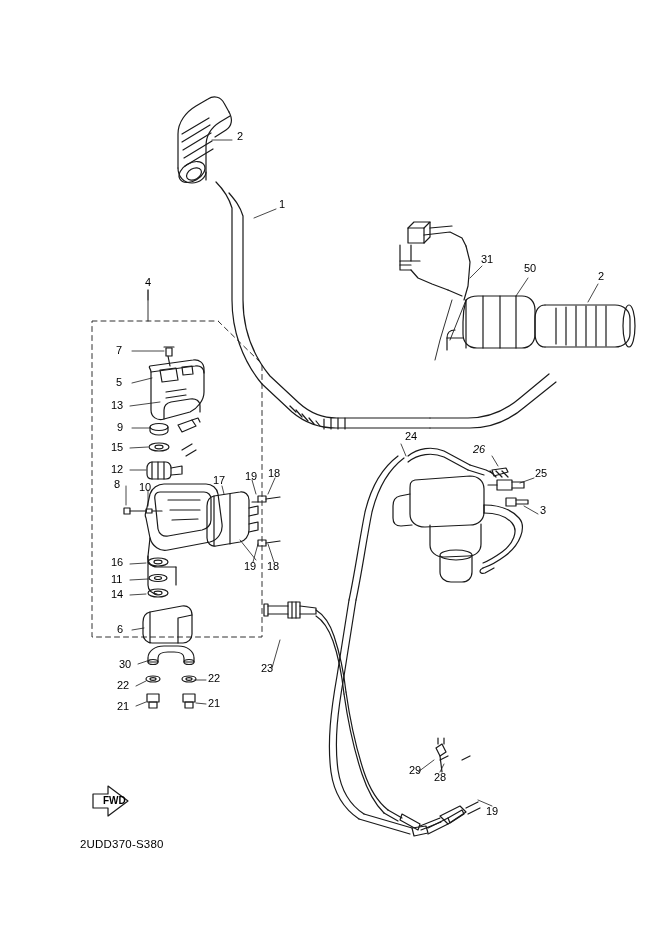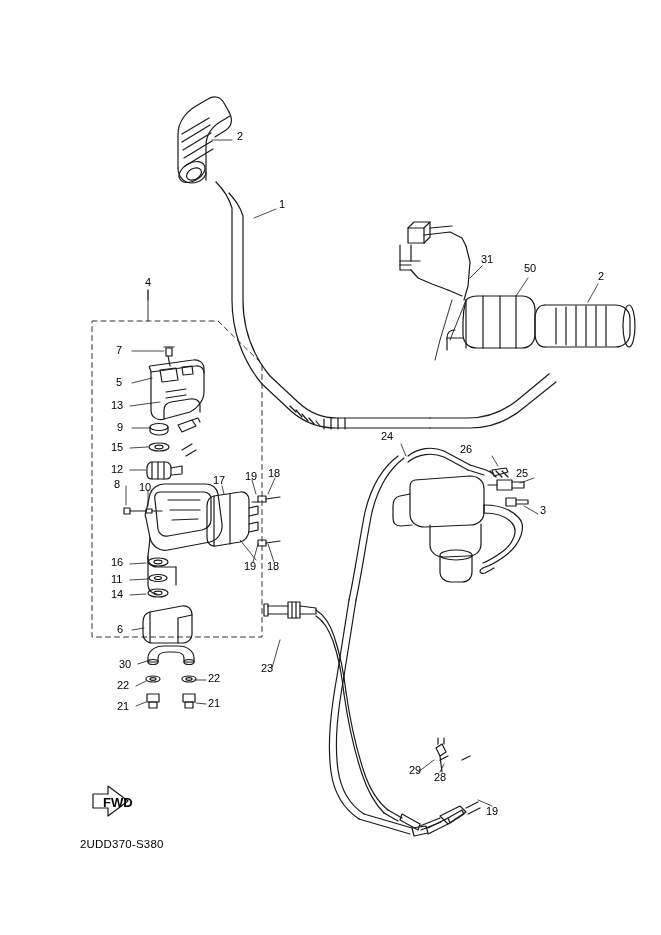--- a/index.html
+++ b/index.html
@@ -37,21 +37,21 @@
   .partcode {
     position: absolute;
     font-family: "Liberation Sans", sans-serif;
     font-size: 11.5px;
     color: #000;
     letter-spacing: 0.2px;
   }
   .fwd-label {
     position: absolute;
     font-family: "Liberation Sans", sans-serif;
-    font-size: 13px;
+    font-size: 10px;
     font-weight: bold;
     color: #000;
   }
 </style>
 </head>
 <body>
 
 <div id="diagram-root">
 
   <svg class="diagram" viewBox="0 0 661 935">
@@ -341,23 +341,23 @@
   <div class="callout" style="left:481px; top:254px;">31</div>
   <div class="callout" style="left:524px; top:263px;">50</div>
   <div class="callout" style="left:598px; top:271px;">2</div>
   <div class="callout" style="left:145px; top:277px;">4</div>
   <div class="callout" style="left:116px; top:345px;">7</div>
   <div class="callout" style="left:116px; top:377px;">5</div>
   <div class="callout" style="left:111px; top:400px;">13</div>
   <div class="callout" style="left:117px; top:422px;">9</div>
   <div class="callout" style="left:111px; top:442px;">15</div>
   <div class="callout" style="left:111px; top:464px;text-align:right;">12</div>
-  <div class="callout" style="left:381px; top:431px;">24</div>
-  <div class="callout" style="left:460px; top:444px;">26</div>
-  <div class="callout" style="left:516px; top:468px;text-align:center;">25</div>
+  <div class="callout" style="left:405px; top:431px;">24</div>
+  <div class="callout" style="left:473px; top:444px;font-style:italic;">26</div>
+  <div class="callout" style="left:535px; top:468px;text-align:center;">25</div>
   <div class="callout" style="left:114px; top:479px;">8</div>
   <div class="callout" style="left:139px; top:482px;">10</div>
   <div class="callout" style="left:213px; top:475px;">17</div>
   <div class="callout" style="left:245px; top:471px;">19</div>
   <div class="callout" style="left:268px; top:468px;">18</div>
   <div class="callout" style="left:540px; top:505px;">3</div>
   <div class="callout" style="left:111px; top:557px;">16</div>
   <div class="callout" style="left:111px; top:574px;">11</div>
   <div class="callout" style="left:111px; top:589px;">14</div>
   <div class="callout" style="left:244px; top:561px;">19</div>

